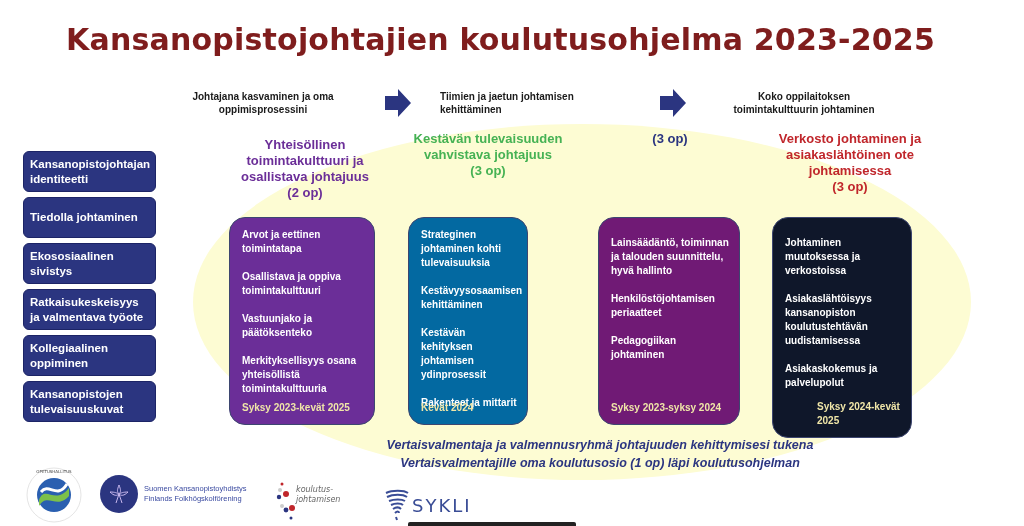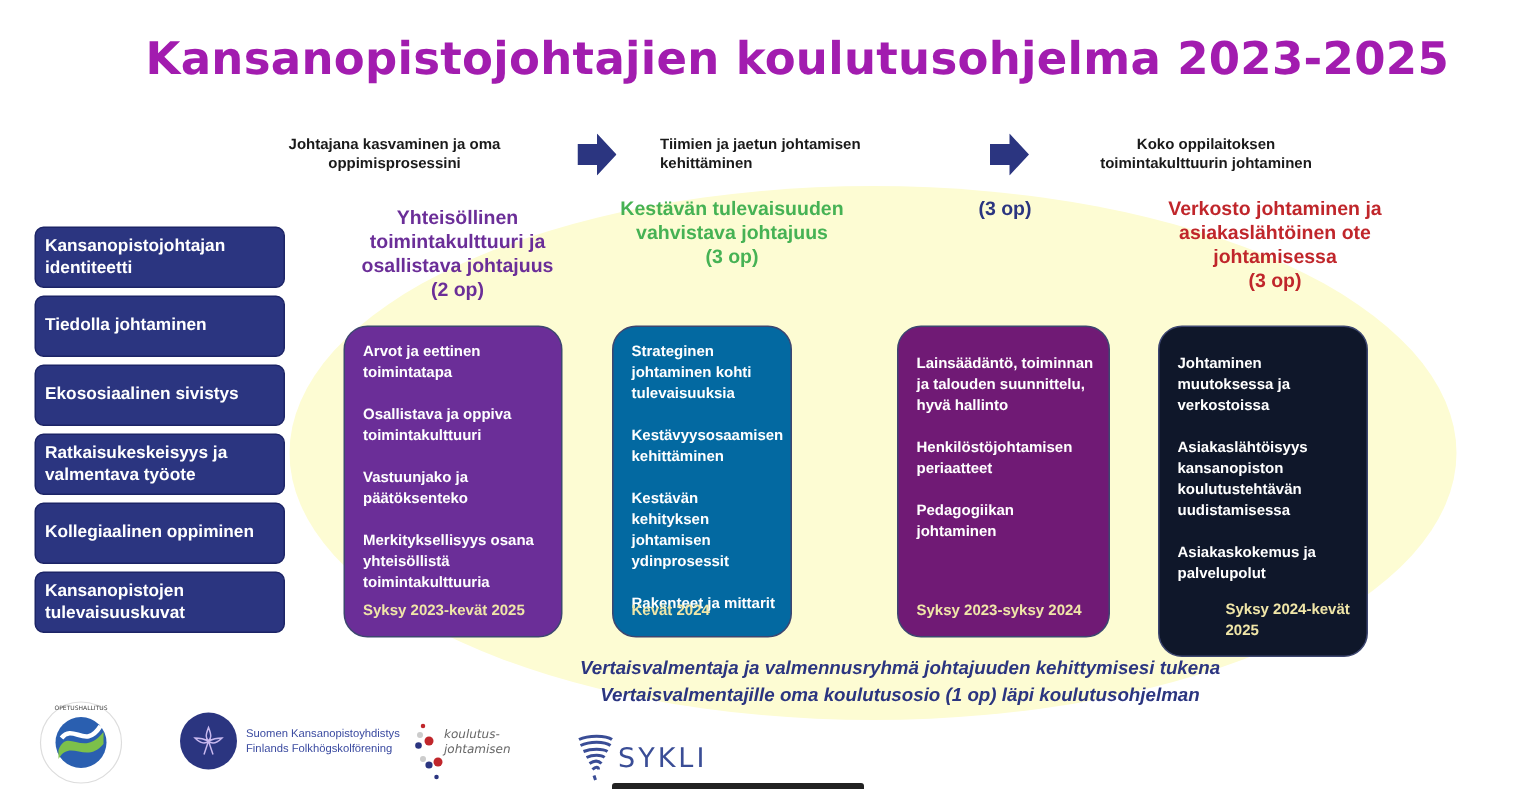--- a/index.html
+++ b/index.html
@@ -2,21 +2,21 @@
 <html><head>
 <meta charset="utf-8">
 <style>
   * { box-sizing: border-box; margin: 0; padding: 0; }
   html, body { width: 1024px; height: 526px; overflow: hidden; background: #ffffff; }
   body { position: relative; font-family: "Liberation Sans", "DejaVu Sans", sans-serif; }
 
   .title {
     position: absolute; left: 66px; top: 22px; width: 900px;
     font-family: "DejaVu Sans", sans-serif; font-weight: bold;
-    font-size: 30px; color: #a21caf; letter-spacing: 0.2px; white-space: nowrap; text-align: right;
+    font-size: 30px; color: #7f1d1d; letter-spacing: 0.2px; white-space: nowrap;
   }
 
   .phase {
     position: absolute; font-size: 10px; font-weight: bold; color: #1a1a1a;
     line-height: 13px; text-align: center;
   }
   .phase.p1 { left: 168px; top: 90px; width: 190px; }
   .phase.p2 { left: 440px; top: 90px; width: 170px; text-align: left; }
   .phase.p3 { left: 724px; top: 90px; width: 160px; }
 
@@ -24,21 +24,21 @@
   .arrow.a1 { left: 385px; top: 89px; }
   .arrow.a2 { left: 660px; top: 89px; }
 
   .ellipse {
     position: absolute; left: 193px; top: 124px; width: 778px; height: 356px;
     background: #fdfcd3; border-radius: 50% / 50%;
   }
 
   .side-list { position: absolute; left: 23px; top: 151px; width: 147px; }
   .side-item {
-    width: 167px; background: #2b3580; border: 1.5px solid #1c2466;
+    width: 133px; background: #2b3580; border: 1.5px solid #1c2466;
     border-radius: 6px; color: #ffffff; font-weight: bold; font-size: 11.5px;
     line-height: 15px; padding: 5px 6px; display: flex; align-items: center;
     margin-bottom: 5px;
   }
   .side-item.h2 { height: 41px; }
   .side-item.h1 { height: 41px; }
 
   .col-head {
     position: absolute; text-align: center; font-weight: bold; font-size: 13px;
     line-height: 16px;
@@ -66,21 +66,21 @@
   .card.c3 { padding-top: 18px; }
   .card.c4 { padding-top: 18px; }
 
   .footnote {
     position: absolute; left: 330px; top: 436px; width: 540px; text-align: center;
     font-style: italic; font-weight: bold; color: #2b3580; font-size: 12.5px; line-height: 18px;
   }
 
   .logo { position: absolute; }
   .logo.oph { left: 25px; top: 466px; width: 58px; height: 58px; }
-  .logo.skj { left: 120px; top: 474px; width: 150px; height: 40px; display: flex; align-items: center; }
+  .logo.skj { left: 100px; top: 474px; width: 150px; height: 40px; display: flex; align-items: center; }
   .skj-circle { width: 38px; height: 38px; border-radius: 50%; background: #2b3580; display:flex; align-items:center; justify-content:center; }
   .skj-text { margin-left: 6px; color: #3a4aa0; font-size: 7.5px; line-height: 10px; }
   .logo.kj { left: 276px; top: 480px; width: 70px; height: 42px; }
   .logo.sykli { left: 384px; top: 488px; width: 90px; height: 34px; display: flex; align-items: center; }
   .sykli-text { color: #3a4d96; font-size: 18px; letter-spacing: 2px; font-family: "DejaVu Sans", sans-serif; margin-left: 2px; }
 
   .bottom-bar { position: absolute; left: 408px; top: 522px; width: 168px; height: 4px; background: #222222; border-radius: 2px 2px 0 0; }
 </style>
 </head>
 <body>

